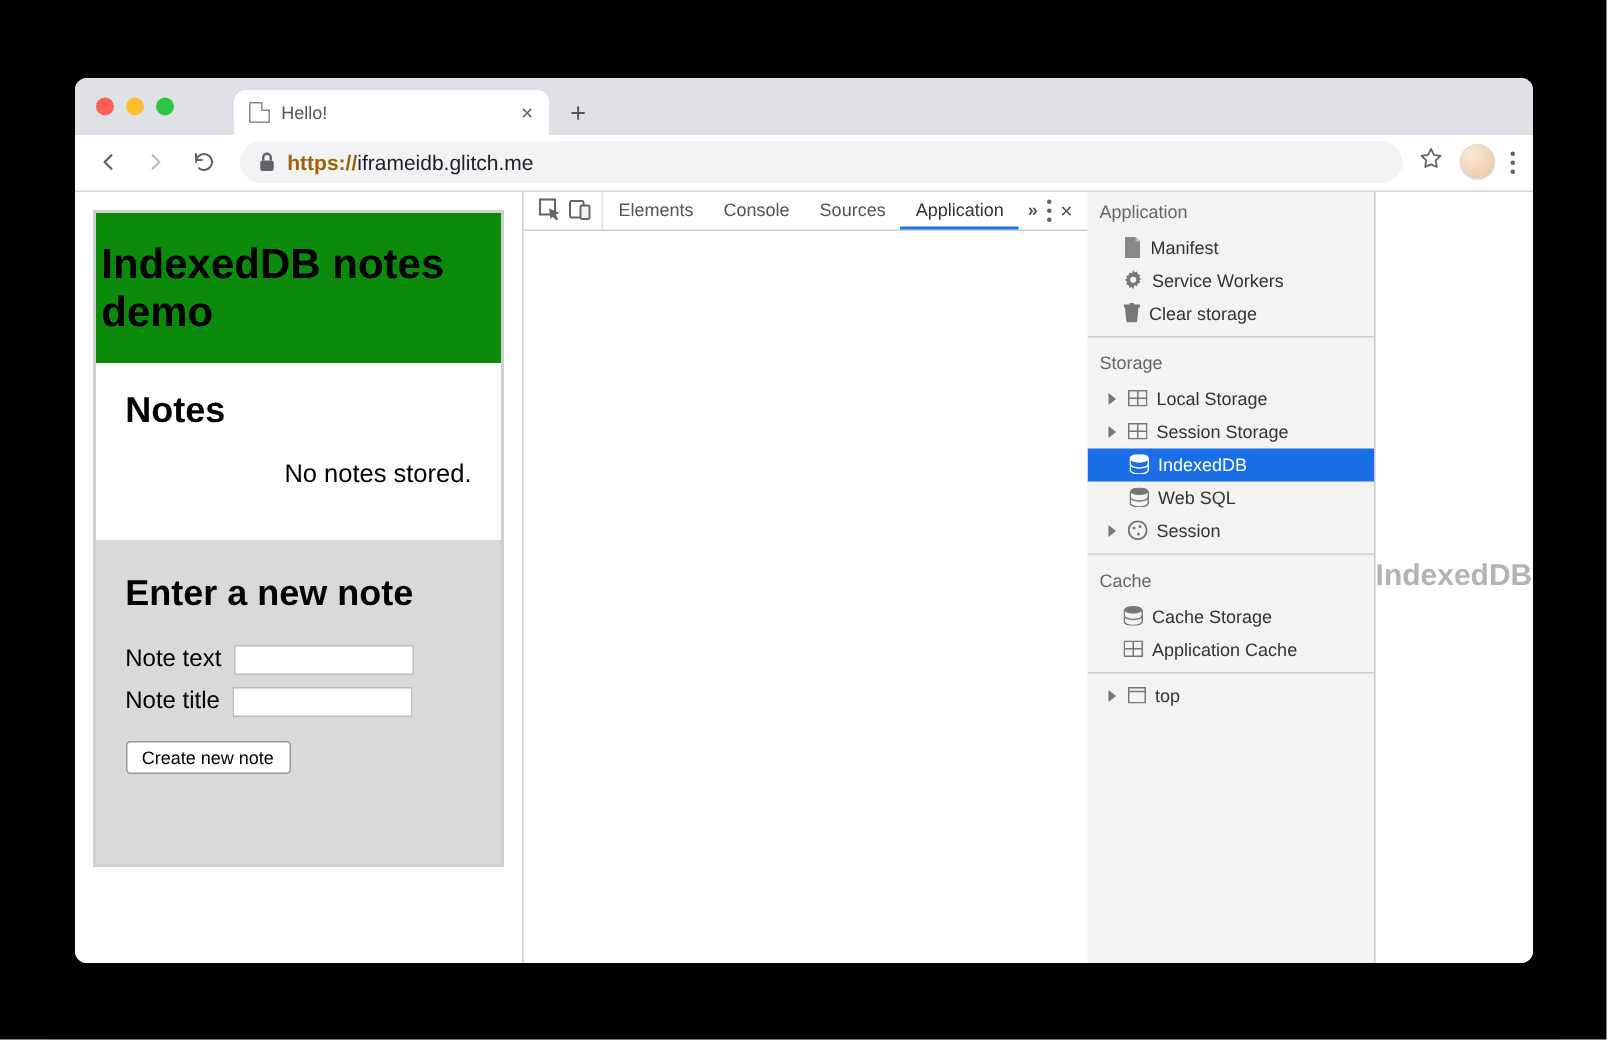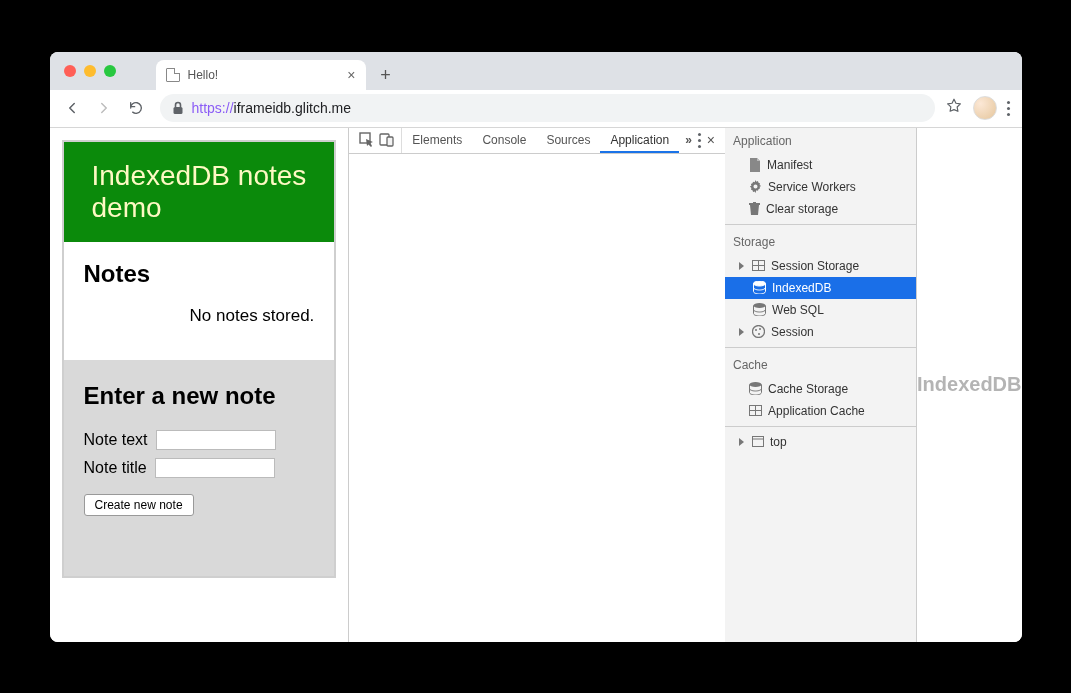--- a/index.html
+++ b/index.html
@@ -79,21 +79,21 @@
     border-radius: 14px;
     display: flex;
     align-items: center;
     padding: 0 12px;
     font-size: 14px;
     color: #202124;
     gap: 8px;
     margin: 0 6px;
   }
   .lock-icon svg { display: block; }
-  .url-prefix { color: #8b5cf6; }
+  .url-prefix { color: #a16207; font-weight: bold; }
   .url-host { color: #202124; }
   .right-icons { display: flex; align-items: center; gap: 10px; padding-right: 4px; }
   .avatar { width: 24px; height: 24px; border-radius: 50%; background: radial-gradient(circle at 30% 30%, #fce8d6, #e5c69c); border: 1px solid #ddd; }
   .star-icon, .menu-icon { color: #5f6368; cursor: pointer; }
   .menu-dots { display: flex; flex-direction: column; gap: 3px; }
   .menu-dots span { width: 3px; height: 3px; background: #5f6368; border-radius: 50%; }
   
   .content {
     flex: 1;
     display: flex;
@@ -104,24 +104,24 @@
     background: #fff;
     padding: 12px;
     overflow: auto;
   }
   .page-frame {
     border: 2px solid #cfcfcf;
     background: #fff;
   }
   .pf-header {
     background: #0b8a0b;
-    color: #fef9c3;
-    padding: 18px 28px;
+    color: #000000;
+    padding: 18px 4px;
     font-size: 28px;
-    font-weight: 400;
+    font-weight: 700;
     font-family: Arial, Helvetica, sans-serif;
   }
   .pf-body {
     background: #fff;
     padding: 18px 20px 26px 20px;
     font-family: Arial, Helvetica, sans-serif;
   }
   .pf-body h2 { font-size: 24px; font-weight: 700; margin-bottom: 18px; }
   .pf-empty { text-align: right; font-size: 17px; margin-bottom: 8px; }
   .pf-form {
@@ -354,20 +354,30 @@
           <div class="dt-divider"></div>
           <div class="dt-section-head">Storage</div>
           <div class="dt-item has-arrow">
             <svg width="13" height="11" viewBox="0 0 13 11">
                 <rect width="13" height="11" fill="#777"></rect>
                 <rect x="1" y="1" width="5" height="4" fill="#f3f3f3"></rect>
                 <rect x="7" y="1" width="5" height="4" fill="#f3f3f3"></rect>
                 <rect x="1" y="6" width="5" height="4" fill="#f3f3f3"></rect>
                 <rect x="7" y="6" width="5" height="4" fill="#f3f3f3"></rect>
               </svg>
+            <span>Local Storage</span>
+          </div>
+          <div class="dt-item has-arrow">
+            <svg width="13" height="11" viewBox="0 0 13 11">
+                <rect width="13" height="11" fill="#777"></rect>
+                <rect x="1" y="1" width="5" height="4" fill="#f3f3f3"></rect>
+                <rect x="7" y="1" width="5" height="4" fill="#f3f3f3"></rect>
+                <rect x="1" y="6" width="5" height="4" fill="#f3f3f3"></rect>
+                <rect x="7" y="6" width="5" height="4" fill="#f3f3f3"></rect>
+              </svg>
             <span>Session Storage</span>
           </div>
           <div class="dt-item sub selected">
             <svg width="13" height="13" viewBox="0 0 13 13">
                 <ellipse cx="6.5" cy="2.5" rx="6" ry="2.5" fill="#fff"></ellipse>
                 <path d="M0.5 2.5v8c0 1.4 2.7 2.5 6 2.5s6-1.1 6-2.5v-8" fill="none" stroke="#fff" stroke-width="1"></path>
                 <path d="M0.5 6.5c0 1.4 2.7 2.5 6 2.5s6-1.1 6-2.5" fill="none" stroke="#fff" stroke-width="1"></path>
               </svg>
             <span>IndexedDB</span>
           </div>

